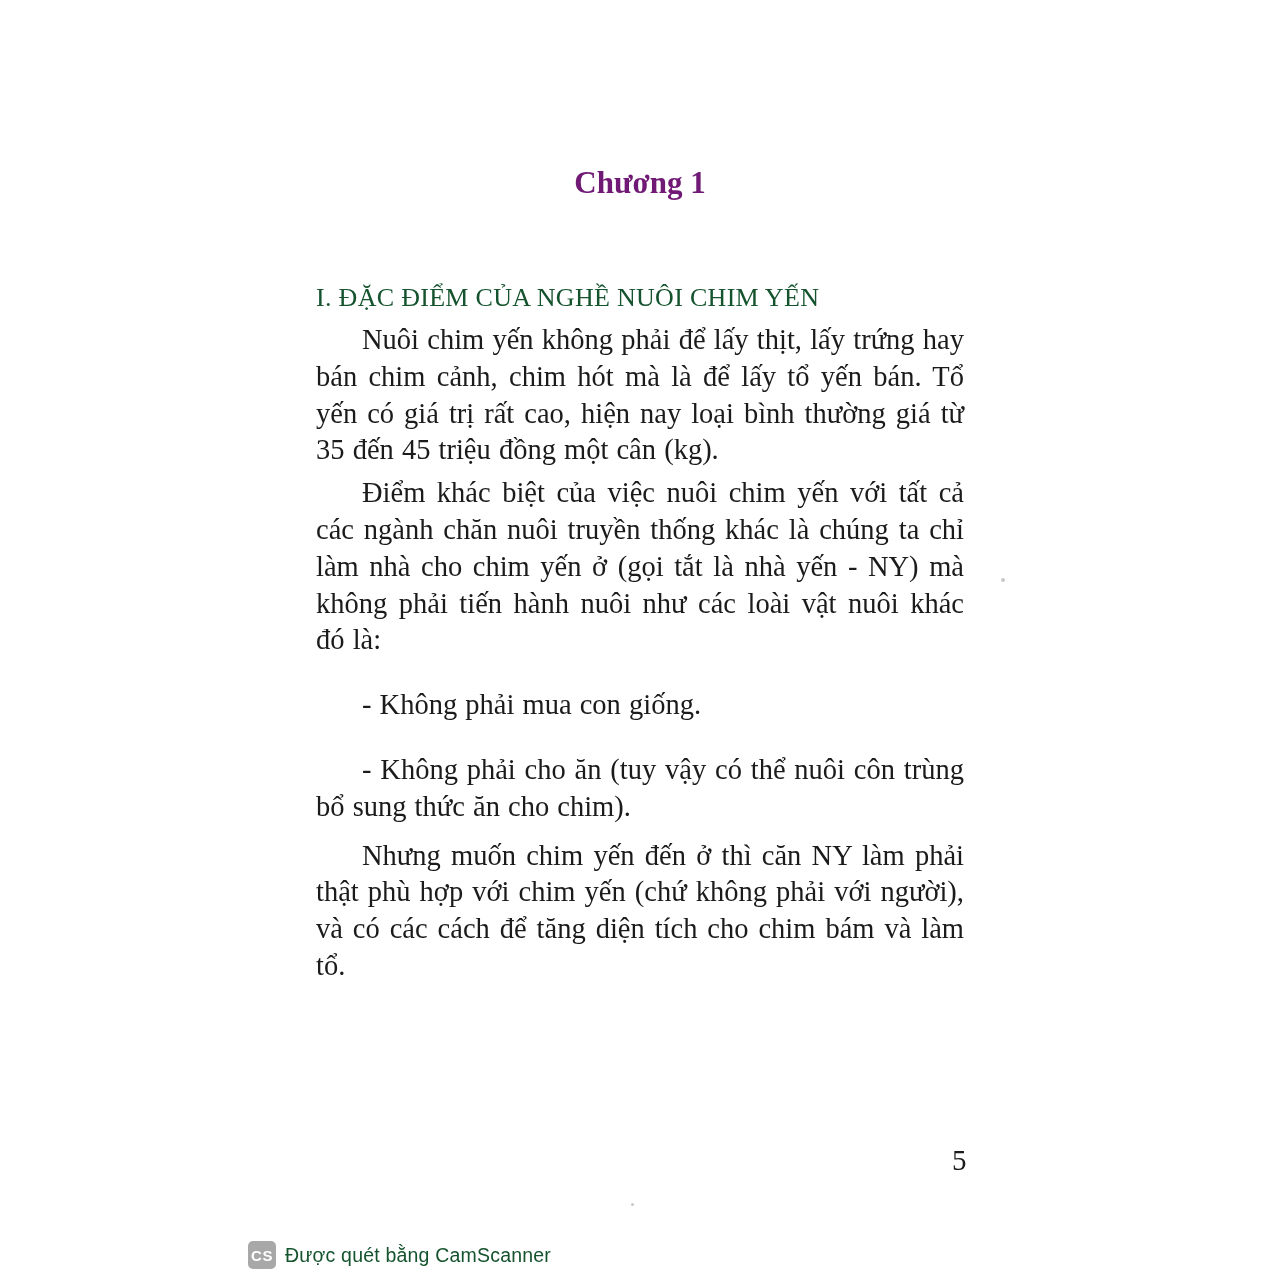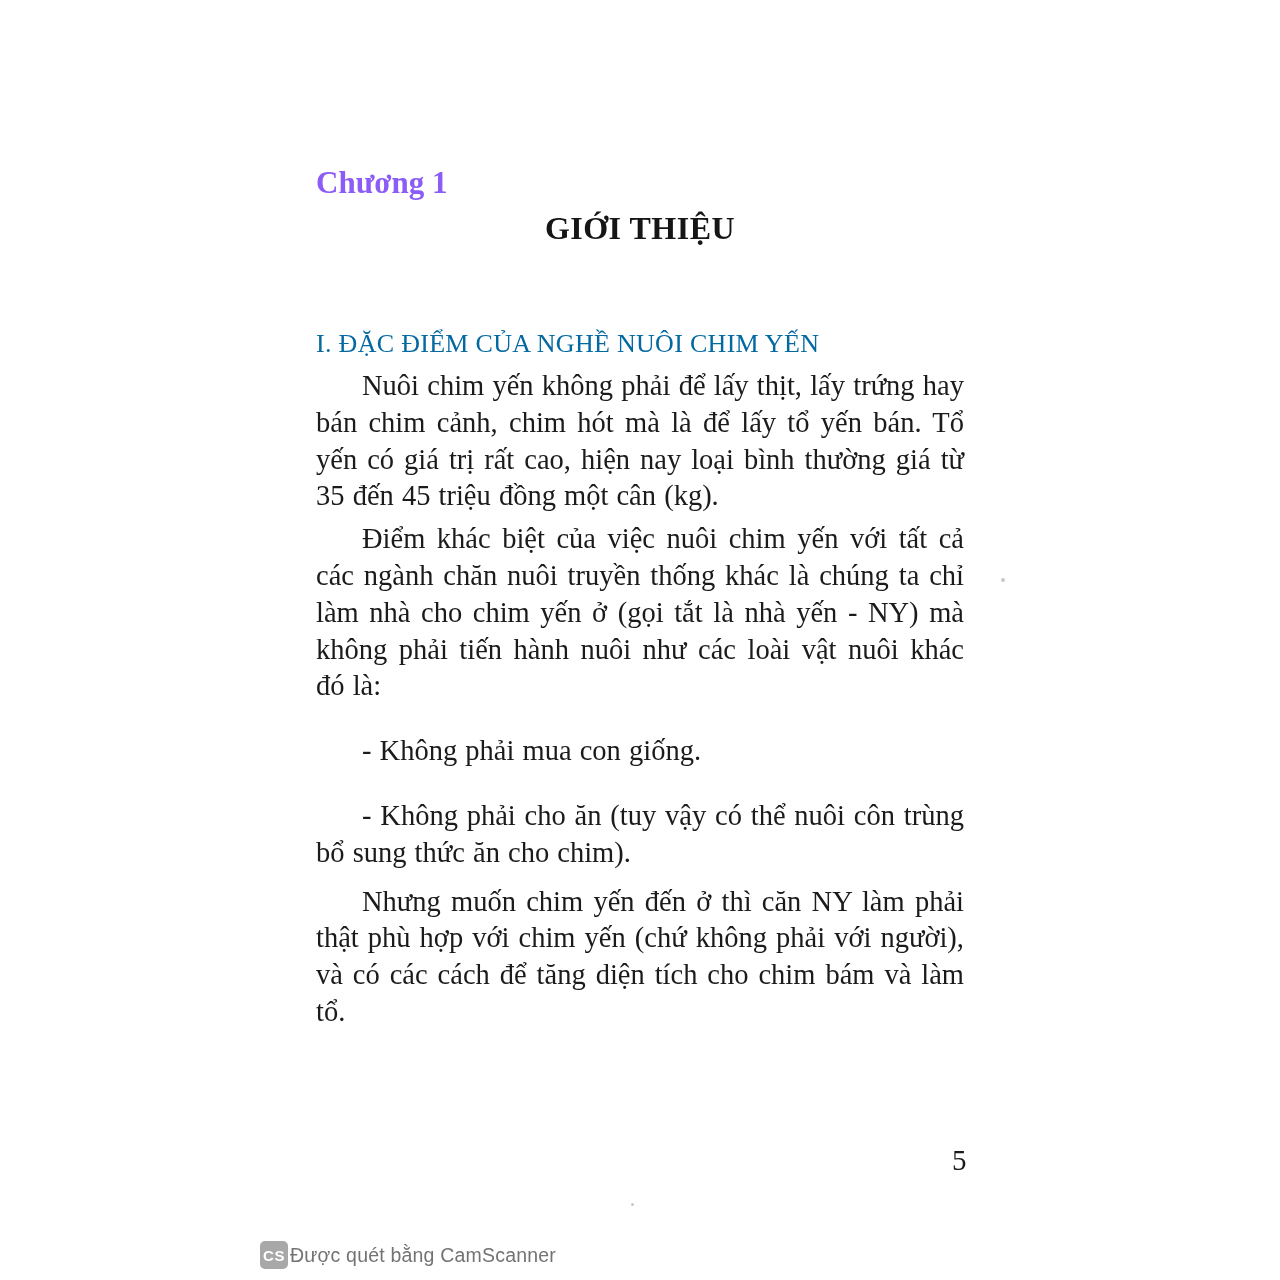--- a/index.html
+++ b/index.html
@@ -16,40 +16,41 @@
     font-family: "Liberation Serif", "DejaVu Serif", serif;
     color: #1b1b1b;
   }
   .content {
     position: absolute;
     left: 316px;
     top: 163px;
     width: 648px;
   }
   .chapter-label {
+    text-align: center;
     font-weight: bold;
     font-size: 31px;
     line-height: 40px;
-    color: #8b5cf6;
+    color: #701a75;
   }
   .chapter-title {
     text-align: center;
     font-weight: bold;
     font-size: 32px;
     line-height: 42px;
     margin-top: 4px;
     letter-spacing: 0.5px;
     color: #161616;
   }
   .section-heading {
     margin-top: 78px;
     font-size: 26px;
     line-height: 34px;
     letter-spacing: 0.3px;
-    color: #0369a1;
+    color: #14532d;
   }
   .para {
     font-size: 28.5px;
     line-height: 36.8px;
     text-align: justify;
     text-indent: 46px;
     margin: 0 0 6px 0;
     word-spacing: 1px;
   }
   .para.first {
@@ -63,63 +64,62 @@
   }
   .page-number {
     position: absolute;
     left: 952px;
     top: 1144px;
     font-size: 29px;
     color: #1b1b1b;
   }
   .watermark {
     position: absolute;
-    left: 260px;
+    left: 248px;
     top: 1241px;
     display: flex;
     align-items: center;
-    gap: 2px;
+    gap: 9px;
     font-family: "Liberation Sans", "DejaVu Sans", sans-serif;
   }
   .cs-badge {
     width: 28px;
     height: 28px;
     background: #a8a8a8;
     border-radius: 5px;
     color: #ffffff;
     font-weight: bold;
     font-size: 15px;
     display: flex;
     align-items: center;
     justify-content: center;
     letter-spacing: 0.5px;
   }
   .watermark-text {
-    color: #737373;
+    color: #14532d;
     font-size: 19.5px;
     letter-spacing: 0.2px;
   }
   .scan-speck {
     position: absolute;
     background: #c9c9c9;
     border-radius: 50%;
   }
   .speck-1 { left: 1001px; top: 578px; width: 4px; height: 4px; }
   .speck-2 { left: 631px; top: 1203px; width: 3px; height: 3px; }
 </style>
 </head>
 <body>
 
 <div class="page">
 
   <div class="content">
 
     <div class="chapter-label">Chương 1</div>
 
-    <div class="chapter-title">GIỚI THIỆU</div>
 
     <div class="section-heading">I. ĐẶC ĐIỂM CỦA NGHỀ NUÔI CHIM YẾN</div>
 
     <p class="para first">Nuôi chim yến không phải để lấy thịt, lấy trứng hay bán chim cảnh, chim hót mà là để lấy tổ yến bán. Tổ yến có giá trị rất cao, hiện nay loại bình thường giá từ 35 đến 45 triệu đồng một cân (kg).</p>
 
 
     <p class="para">Điểm khác biệt của việc nuôi chim yến với tất cả các ngành chăn nuôi truyền thống khác là chúng ta chỉ làm nhà cho chim yến ở (gọi tắt là nhà yến - NY) mà không phải tiến hành nuôi như các loài vật nuôi khác đó là:</p>
 
     <p class="para bullet">- Không phải mua con giống.</p>
 

